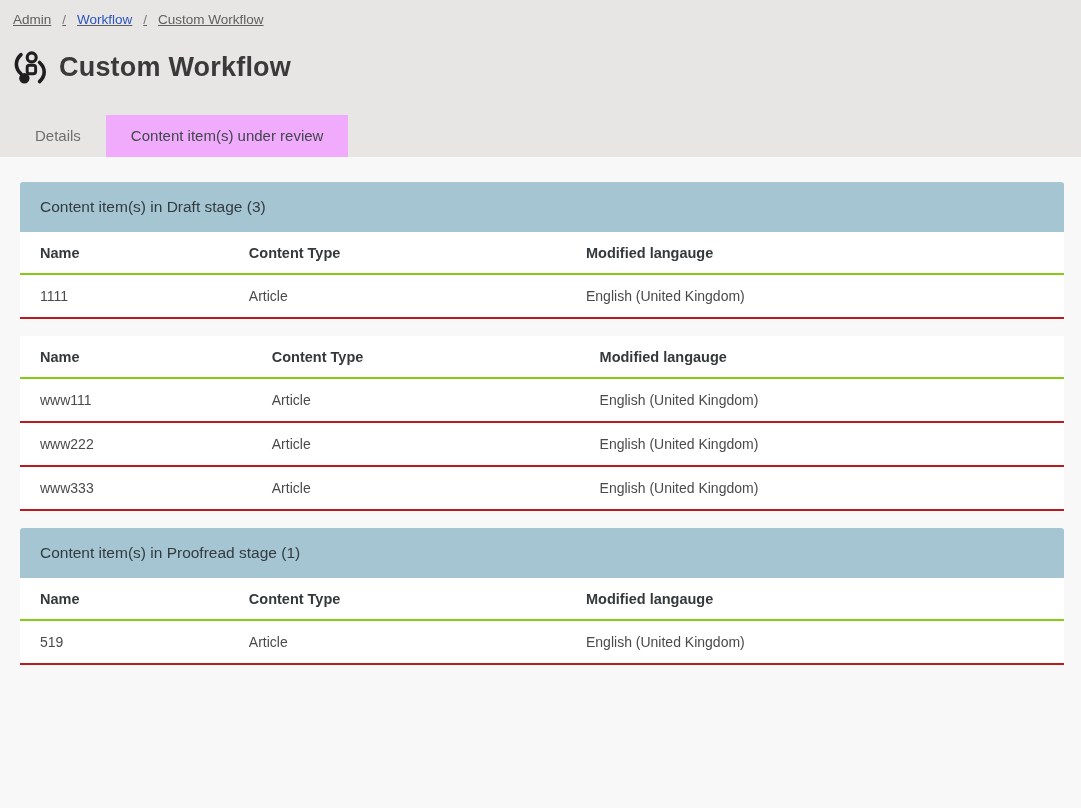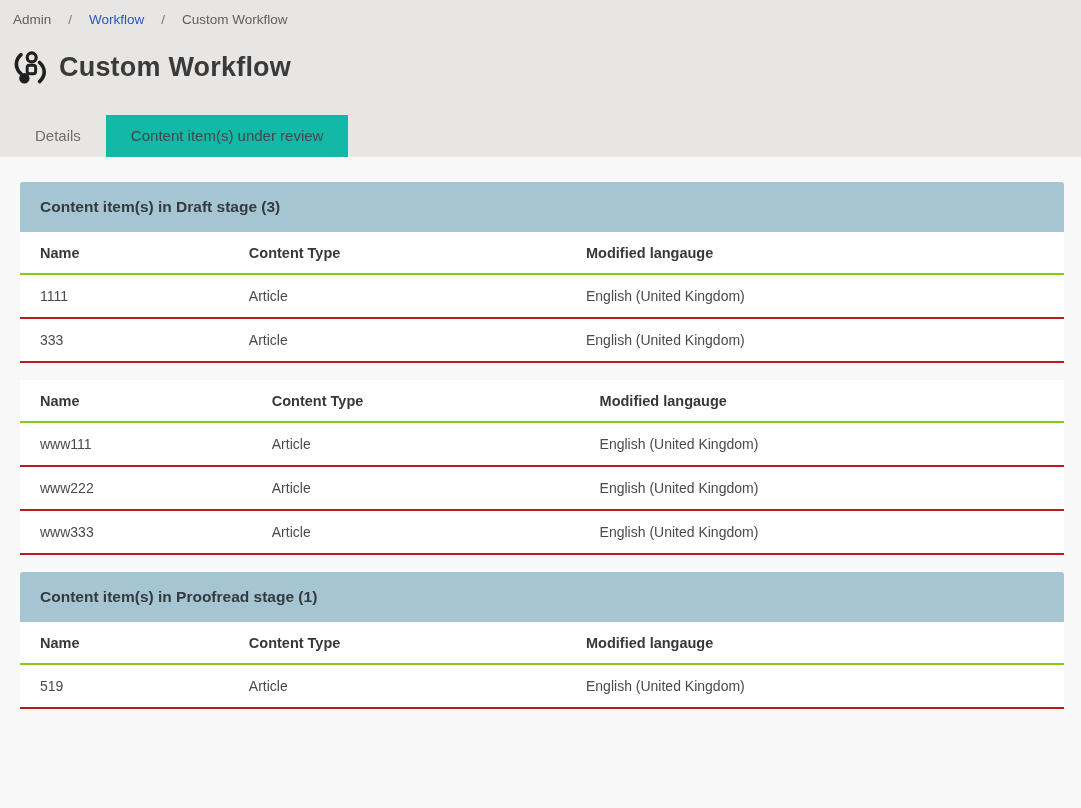--- a/index.html
+++ b/index.html
@@ -16,22 +16,23 @@
     background: #e8e6e4;
     padding: 12px 12px 0 12px;
     height: 157px;
     position: relative;
   }
   .breadcrumb {
     font-size: 13.5px;
     color: #5f5f5f;
     display: flex;
     align-items: flex-start;
-    gap: 17px;
+    gap: 11px;
     padding-left: 1px;
+    text-decoration: underline;
   }
   .breadcrumb .sep { color: #7a7a7a; }
   .crumb-link {
     color: #2a55bd;
     text-decoration: none;
     cursor: pointer;
   }
   .title-row {
     display: flex;
     align-items: center;
@@ -56,37 +57,37 @@
   .tab {
     height: 42px;
     line-height: 42px;
     padding: 0 25px;
     font-size: 15px;
     color: #6f6f6f;
     cursor: pointer;
     white-space: nowrap;
   }
   .tab.active {
-    background: #14b8a6;
+    background: #f0abfc;
     color: #41474c;
   }
 
   
   .content {
     padding: 25px 17px 0 20px;
   }
   .stage { margin-bottom: 17px; }
   .stage-header {
     background: #a4c5d1;
     border-radius: 3px 3px 0 0;
     height: 50px;
     line-height: 50px;
     padding-left: 20px;
     font-size: 15.5px;
-    font-weight: 700;
+    font-weight: 400;
     color: #333b3f;
   }
   table.stage-table {
     width: 100%;
     border-collapse: collapse;
     table-layout: fixed;
     background: #ffffff;
   }
   table.stage-table th {
     text-align: left;
@@ -153,25 +154,20 @@
           <th>Content Type</th>
           <th>Modified langauge</th>
         </tr>
       </thead>
       <tbody>
         <tr>
           <td>1111</td>
           <td>Article</td>
           <td>English (United Kingdom)</td>
         </tr>
-        <tr>
-          <td>333</td>
-          <td>Article</td>
-          <td>English (United Kingdom)</td>
-        </tr>
       </tbody>
     </table>
   </section>
 
   <section class="stage">
     <table class="stage-table cols-b">
       <thead>
         <tr>
           <th>Name</th>
           <th>Content Type</th>

